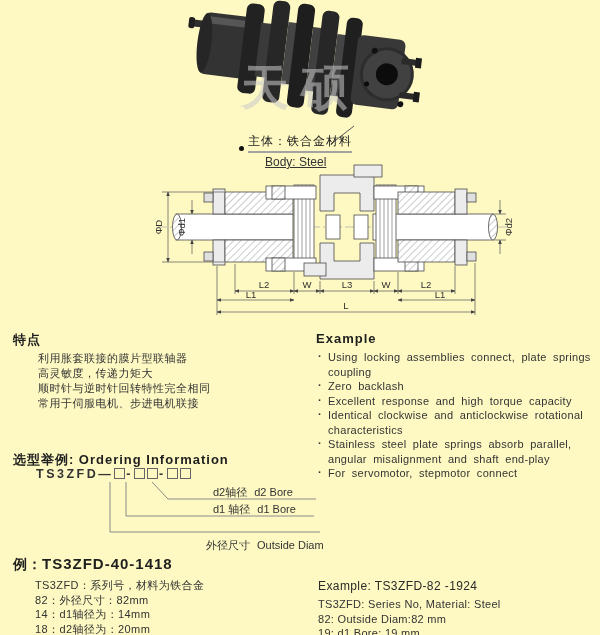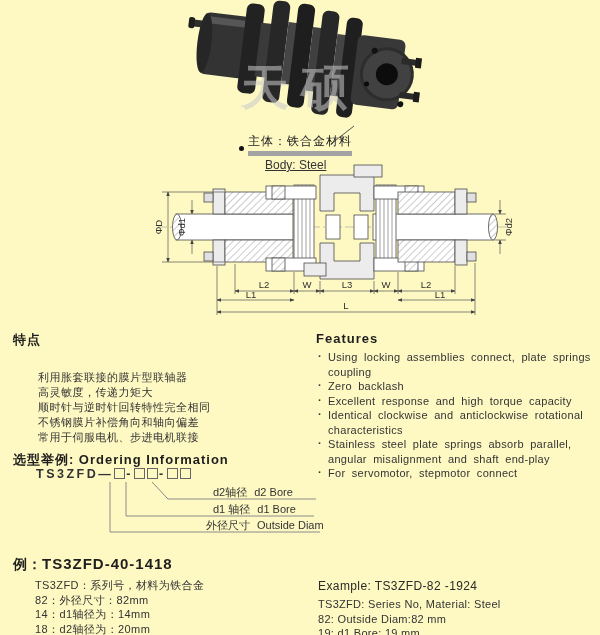--- a/index.html
+++ b/index.html
@@ -6,46 +6,46 @@
   .page{
     position:relative;width:600px;height:635px;background:#fef9c3;overflow:hidden;
     font-family:"Liberation Sans","DejaVu Sans",sans-serif;color:#2f2f2f;
   }
   .abs{position:absolute;}
   
   .photo{left:183px;top:0px;}
   
   .body-label{left:235px;top:133px;width:160px;font-size:12px;color:#222;}
   .body-label .dot{position:absolute;left:4px;top:13px;width:5px;height:5px;border-radius:50%;background:#111;}
-  .body-label .cn{display:inline-block;margin-left:13px;padding-bottom:1px;border-bottom:5px solid #a3a3a3;letter-spacing:1px;}
+  .body-label .cn{display:inline-block;margin-left:13px;padding-bottom:1px;border-bottom:2px solid #a3a3a3;letter-spacing:1px;}
   .body-label .en{display:block;margin-left:30px;margin-top:2px;font-size:12px;color:#333;text-decoration:underline;}
   .leader{left:330px;top:125px;}
   
   .drawing{left:148px;top:163px;}
   
   .sec-title{font-size:13px;font-weight:bold;color:#1e1e1e;letter-spacing:1px;}
   .features-cn{left:13px;top:331px;width:292px;}
   .features-cn .feat-cn-item{margin-left:25px;font-size:11px;line-height:15px;color:#333;letter-spacing:0.5px;}
-  .features-cn .list{margin-top:21px;}
+  .features-cn .list{margin-top:2px;}
   .features-en{left:316px;top:331px;width:280px;}
   .features-en .list{margin-top:4px;}
   .feat-en-item{position:relative;padding-left:12px;font-size:11px;line-height:14.5px;color:#333;
     letter-spacing:0.3px;word-spacing:3px;margin-bottom:0;}
   .feat-en-item .bullet{position:absolute;left:2px;top:-1px;font-weight:bold;}
   
   .ordering-title{left:13px;top:450px;}
   .ordering-title .en{margin-left:0;}
   .code-line{left:36px;top:467px;font-size:12.5px;font-weight:600;color:#333;letter-spacing:2.5px;white-space:nowrap;text-align:center;}
   .code-line .box{display:inline-block;width:9px;height:9px;border:1.2px solid #666;margin:0 1px;position:relative;top:1px;}
   .connectors{left:90px;top:481px;}
   .ord-label{font-size:11px;color:#333;white-space:nowrap;}
   .ord-label .en{margin-left:7px;}
   .ord-d2{left:213px;top:485px;}
   .ord-d1{left:213px;top:502px;}
-  .ord-od{left:206px;top:518px;}
+  .ord-od{left:206px;top:538px;}
   
   .example-cn{left:13px;top:555px;width:290px;}
   .example-cn .title{font-size:14px;font-weight:bold;color:#1e1e1e;letter-spacing:0.5px;}
   .example-cn .title .code{font-size:15px;letter-spacing:1px;}
   .example-cn .list{margin-top:4px;margin-left:22px;}
   .example-cn .ex-line{font-size:11px;line-height:14.5px;color:#333;letter-spacing:0.4px;}
   .example-en{left:318px;top:579px;width:280px;}
   .example-en .title{font-size:12px;color:#2a2a2a;letter-spacing:0.4px;}
   .example-en .list{margin-top:4px;}
   .example-en .ex-line{font-size:11px;line-height:14.5px;color:#333;letter-spacing:0.3px;}
@@ -209,27 +209,26 @@
       <text x="198" y="146">L</text>
     </g>
   </svg>
 
   <div class="abs features-cn">
     <div class="sec-title">特点</div>
     <div class="list">
         <div class="feat-cn-item">利用胀套联接的膜片型联轴器</div>
         <div class="feat-cn-item">高灵敏度，传递力矩大</div>
         <div class="feat-cn-item">顺时针与逆时针回转特性完全相同</div>
-        <div class="feat-cn-item">不锈钢膜片补偿角向和轴向偏差</div>
         <div class="feat-cn-item">常用于伺服电机、步进电机联接</div>
       </div>
   </div>
 
   <div class="abs features-en">
-    <div class="sec-title">Features</div>
+    <div class="sec-title">Example</div>
     <div class="list">
         <div class="feat-en-item">
         <span class="bullet">·</span>
         <span class="feat-text">Using locking assemblies connect, plate springs coupling</span>
       </div>
         <div class="feat-en-item">
         <span class="bullet">·</span>
         <span class="feat-text">Zero backlash</span>
       </div>
         <div class="feat-en-item">

